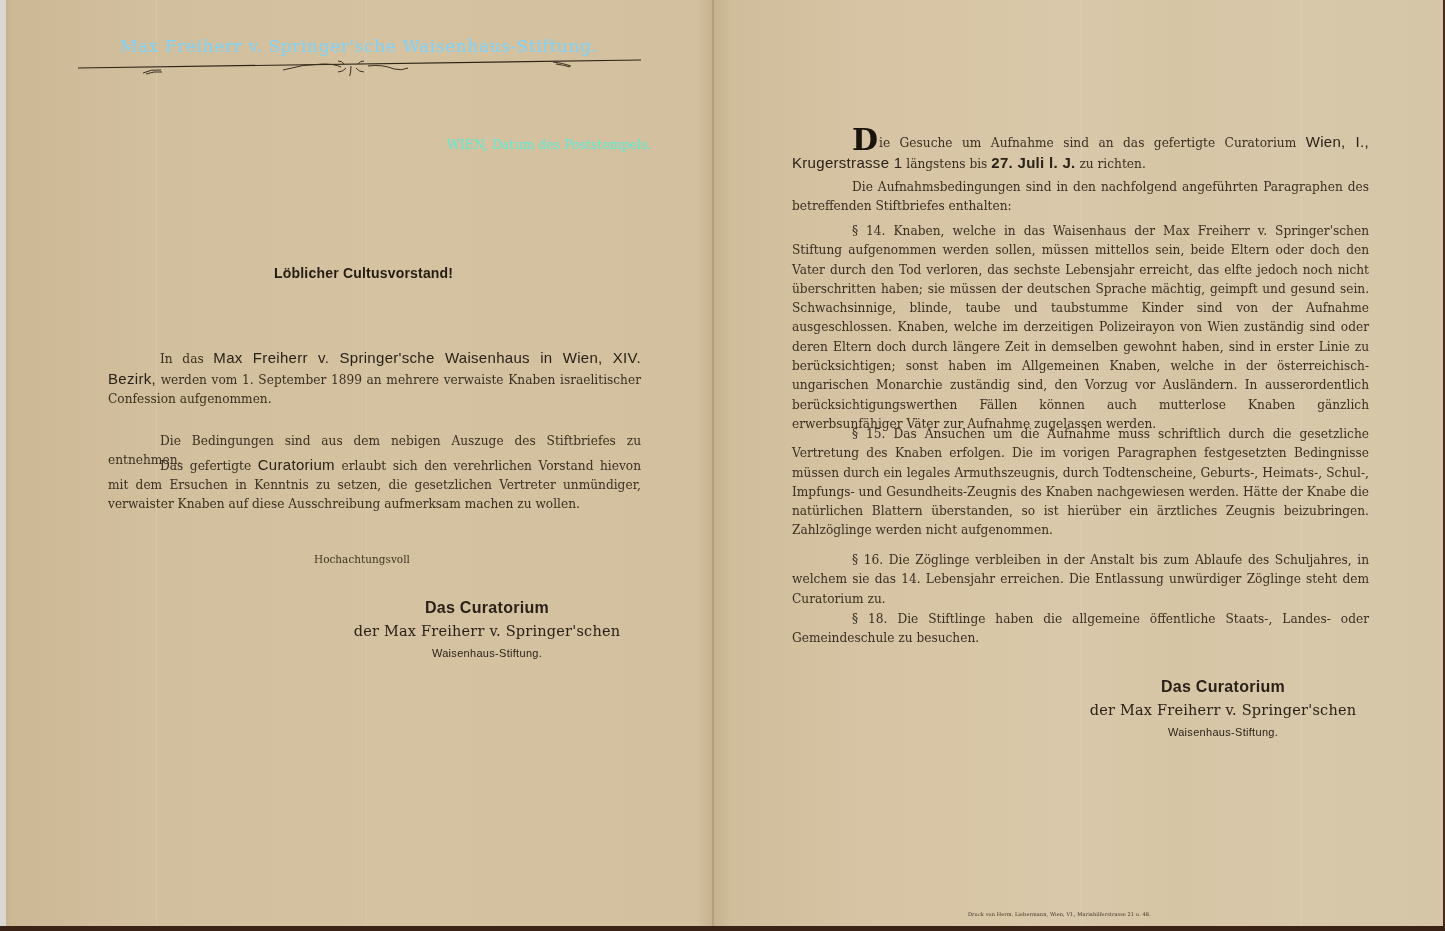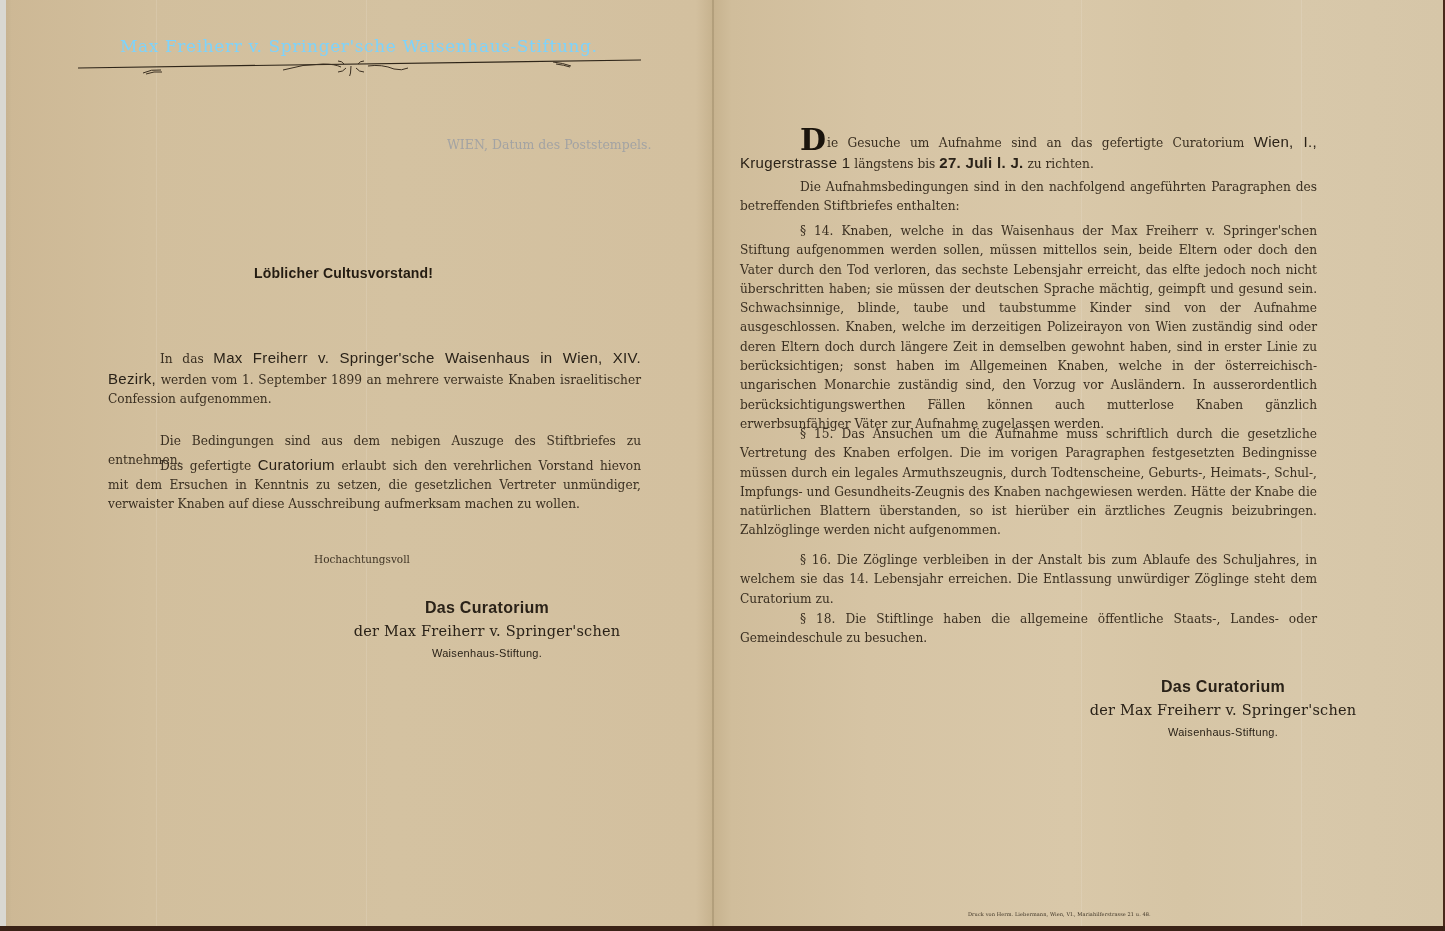--- a/index.html
+++ b/index.html
@@ -27,39 +27,39 @@
     background:rgba(255,255,255,0.12);
   }
   .header-title {
     position:absolute; left:120px; top:36px;
     font-family:"DejaVu Serif", serif; font-size:17px; letter-spacing:0.6px;
     color:#7dd3fc;
   }
   .header-rule {
     position:absolute; left:78px; top:58px; width:563px; height:18px;
   }
-  .left-text { position:absolute; font-size:12.5px; line-height:19.5px; color:#a3a3a3;text-align:right; }
+  .left-text { position:absolute; font-size:12.5px; line-height:19.5px; color:#5eead4;text-align:right; }
   .dateline { left:447px; top:135px; font-size:12.5px; }
   .salutation {
-    position:absolute; left:254px; top:265px;
+    position:absolute; left:274px; top:265px;
     font-family:"Liberation Sans Narrow","Liberation Sans", sans-serif;
     font-weight:bold; font-size:14px; letter-spacing:0.2px; color:#241c12;
   }
   .para { position:absolute; left:108px; width:533px; text-align:justify; font-size:12.2px; line-height:19px; color:#3a2f21; }
   .para .indent { display:inline-block; width:52px; }
   .sans-big { font-family:"Liberation Sans", sans-serif; font-size:15px; color:#2a2218; letter-spacing:0.3px; }
   .closing { position:absolute; left:314px; top:553px; font-size:10.5px; color:#3f3425; }
   .sig {
     position:absolute; text-align:center;
     font-family:"Liberation Sans", sans-serif; color:#2a2218;
   }
   .sig .t1 { font-size:16px; font-weight:bold; line-height:24px; letter-spacing:0.3px; }
   .sig .t2 { font-size:14.5px; line-height:22px; font-family:"DejaVu Serif", serif; letter-spacing:0.2px;text-align:center; }
   .sig .t3 { font-size:11px; line-height:22px; letter-spacing:0.3px; }
-  .right-para { position:absolute; left:740px; width:577px; text-align:justify; font-size:12.2px; line-height:19.3px; color:#3a2f21; }
+  .right-para { position:absolute; left:792px; width:577px; text-align:justify; font-size:12.2px; line-height:19.3px; color:#3a2f21; }
   .drop-cap {
     font-family:"DejaVu Serif", serif; font-weight:bold; font-size:30px;
     line-height:20px; color:#1a140c; vertical-align:-3px; margin-right:1px;
   }
   .printer {
     position:absolute; left:968px; top:911px; font-size:5px; color:#3a3022; letter-spacing:0.1px;
   }
   .frame-left {
     position:absolute; left:0; top:0; width:6px; height:931px; background:#d9d8d2;
   }

